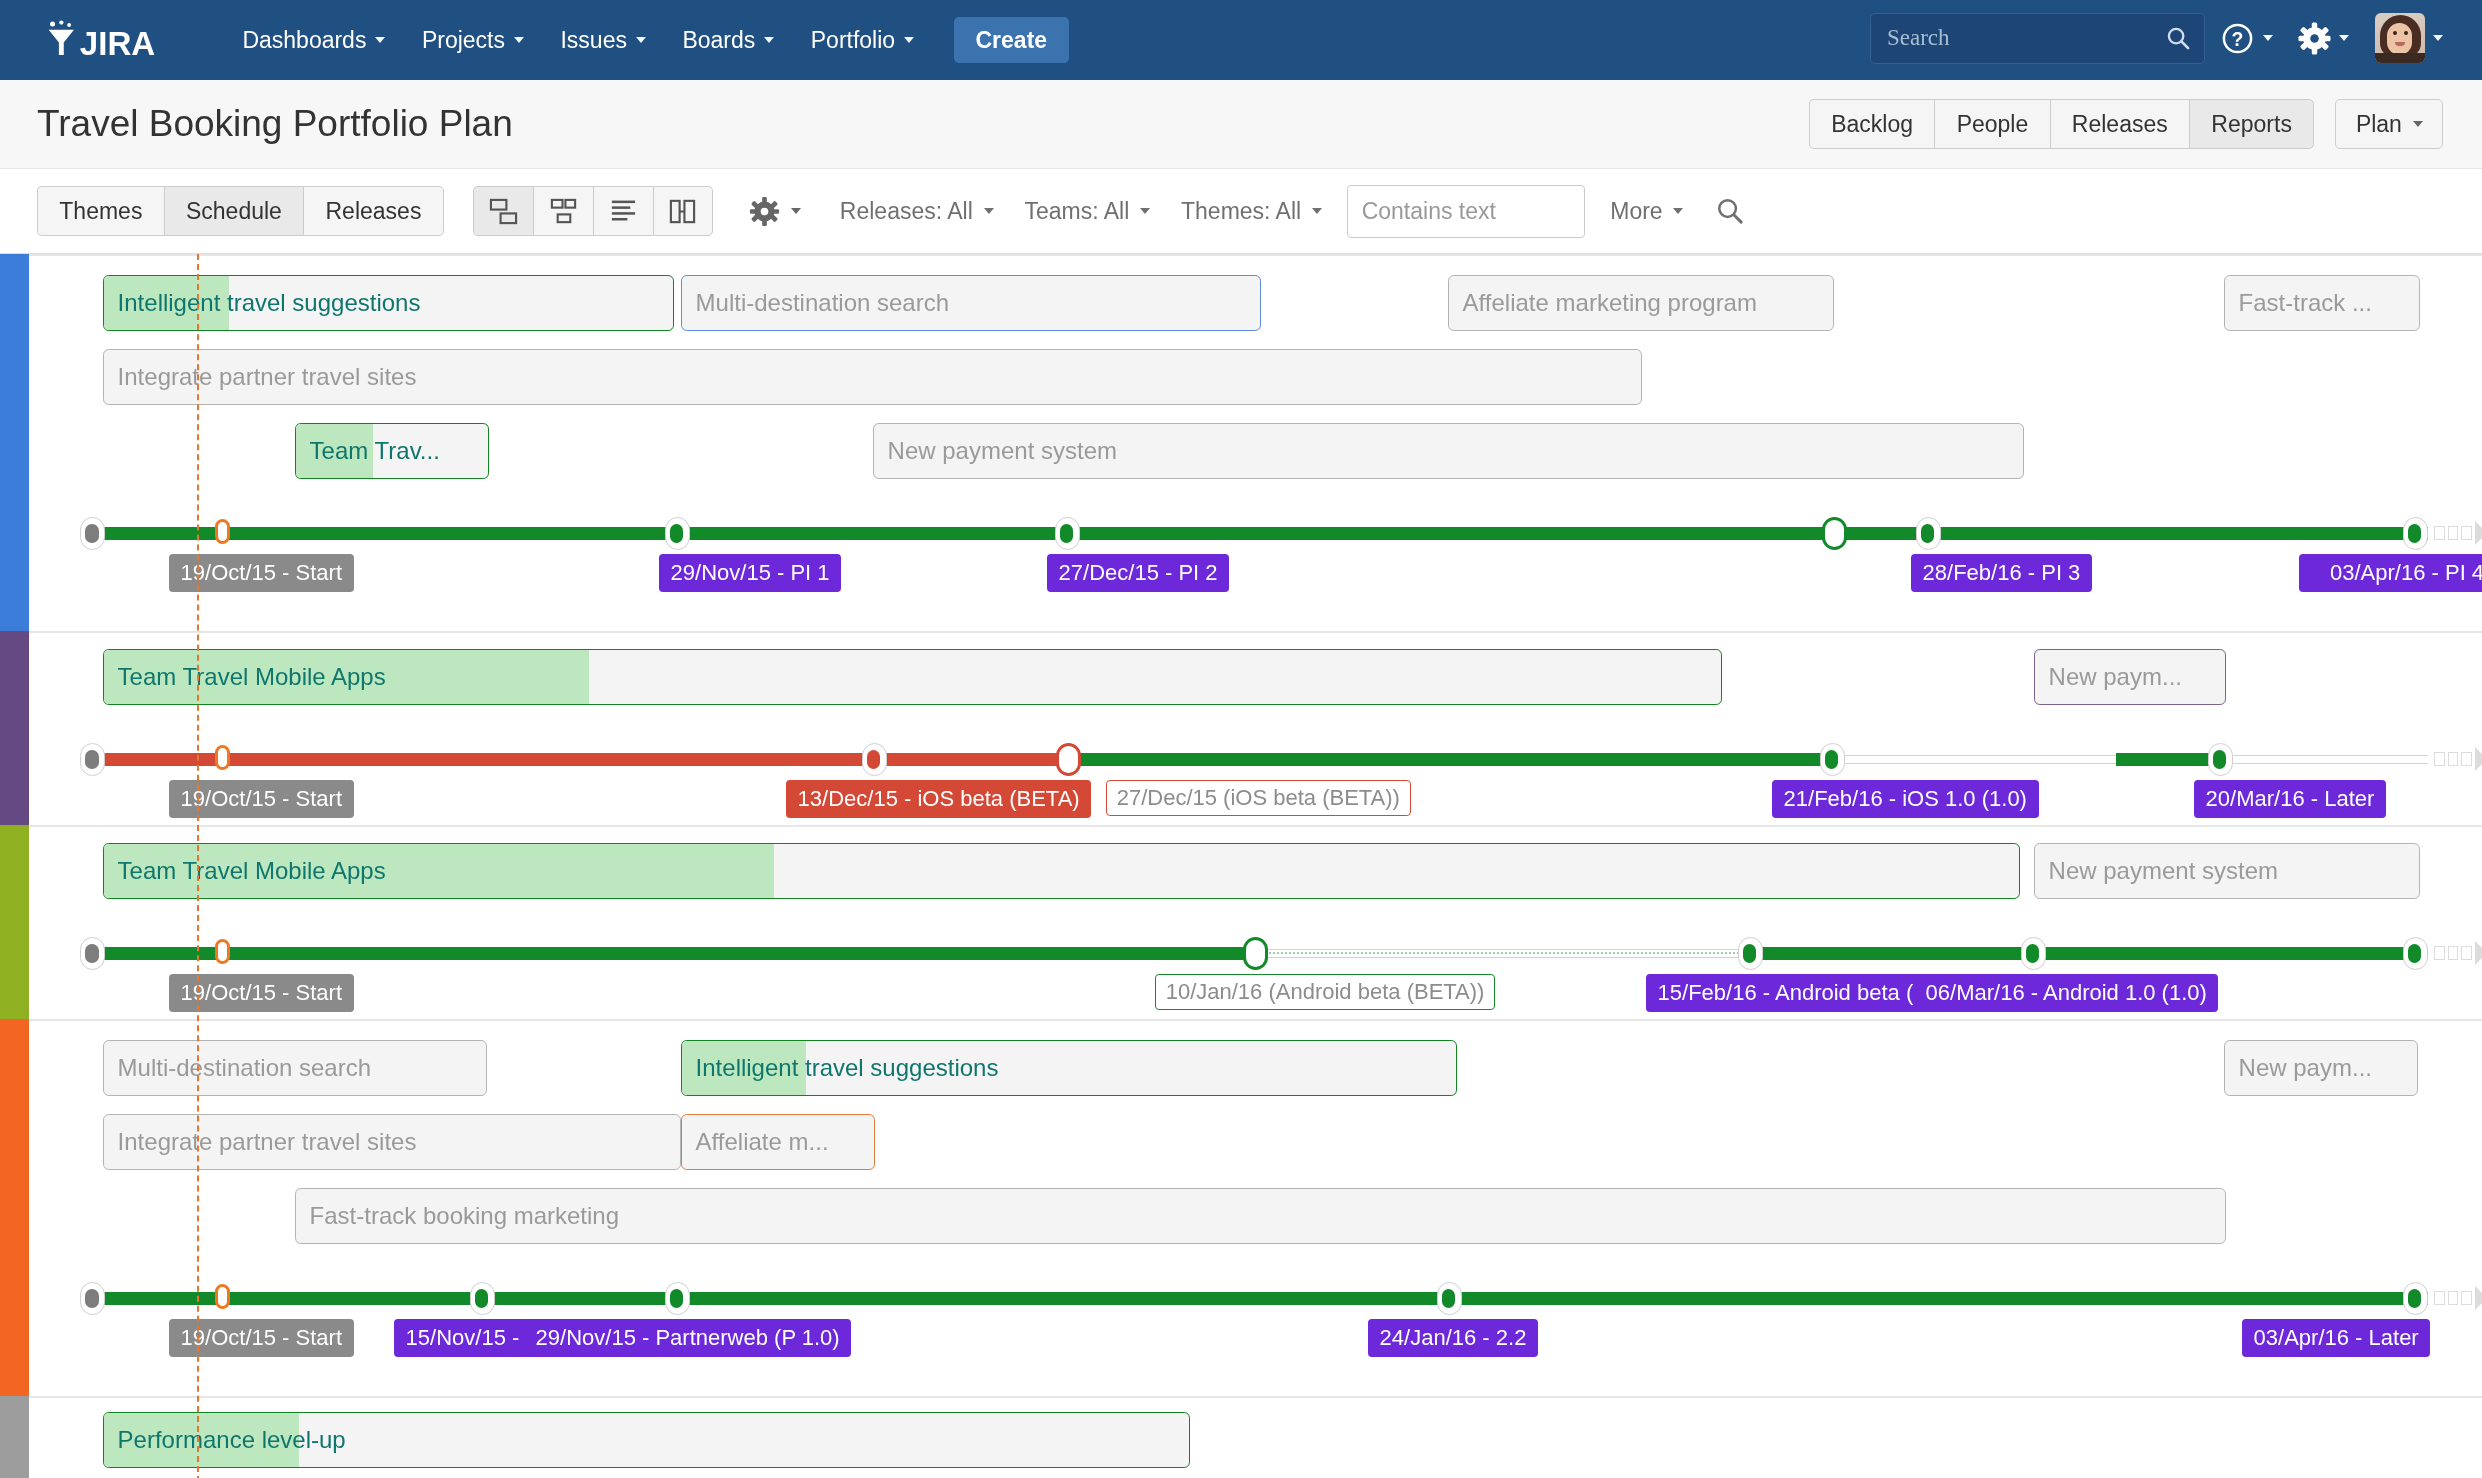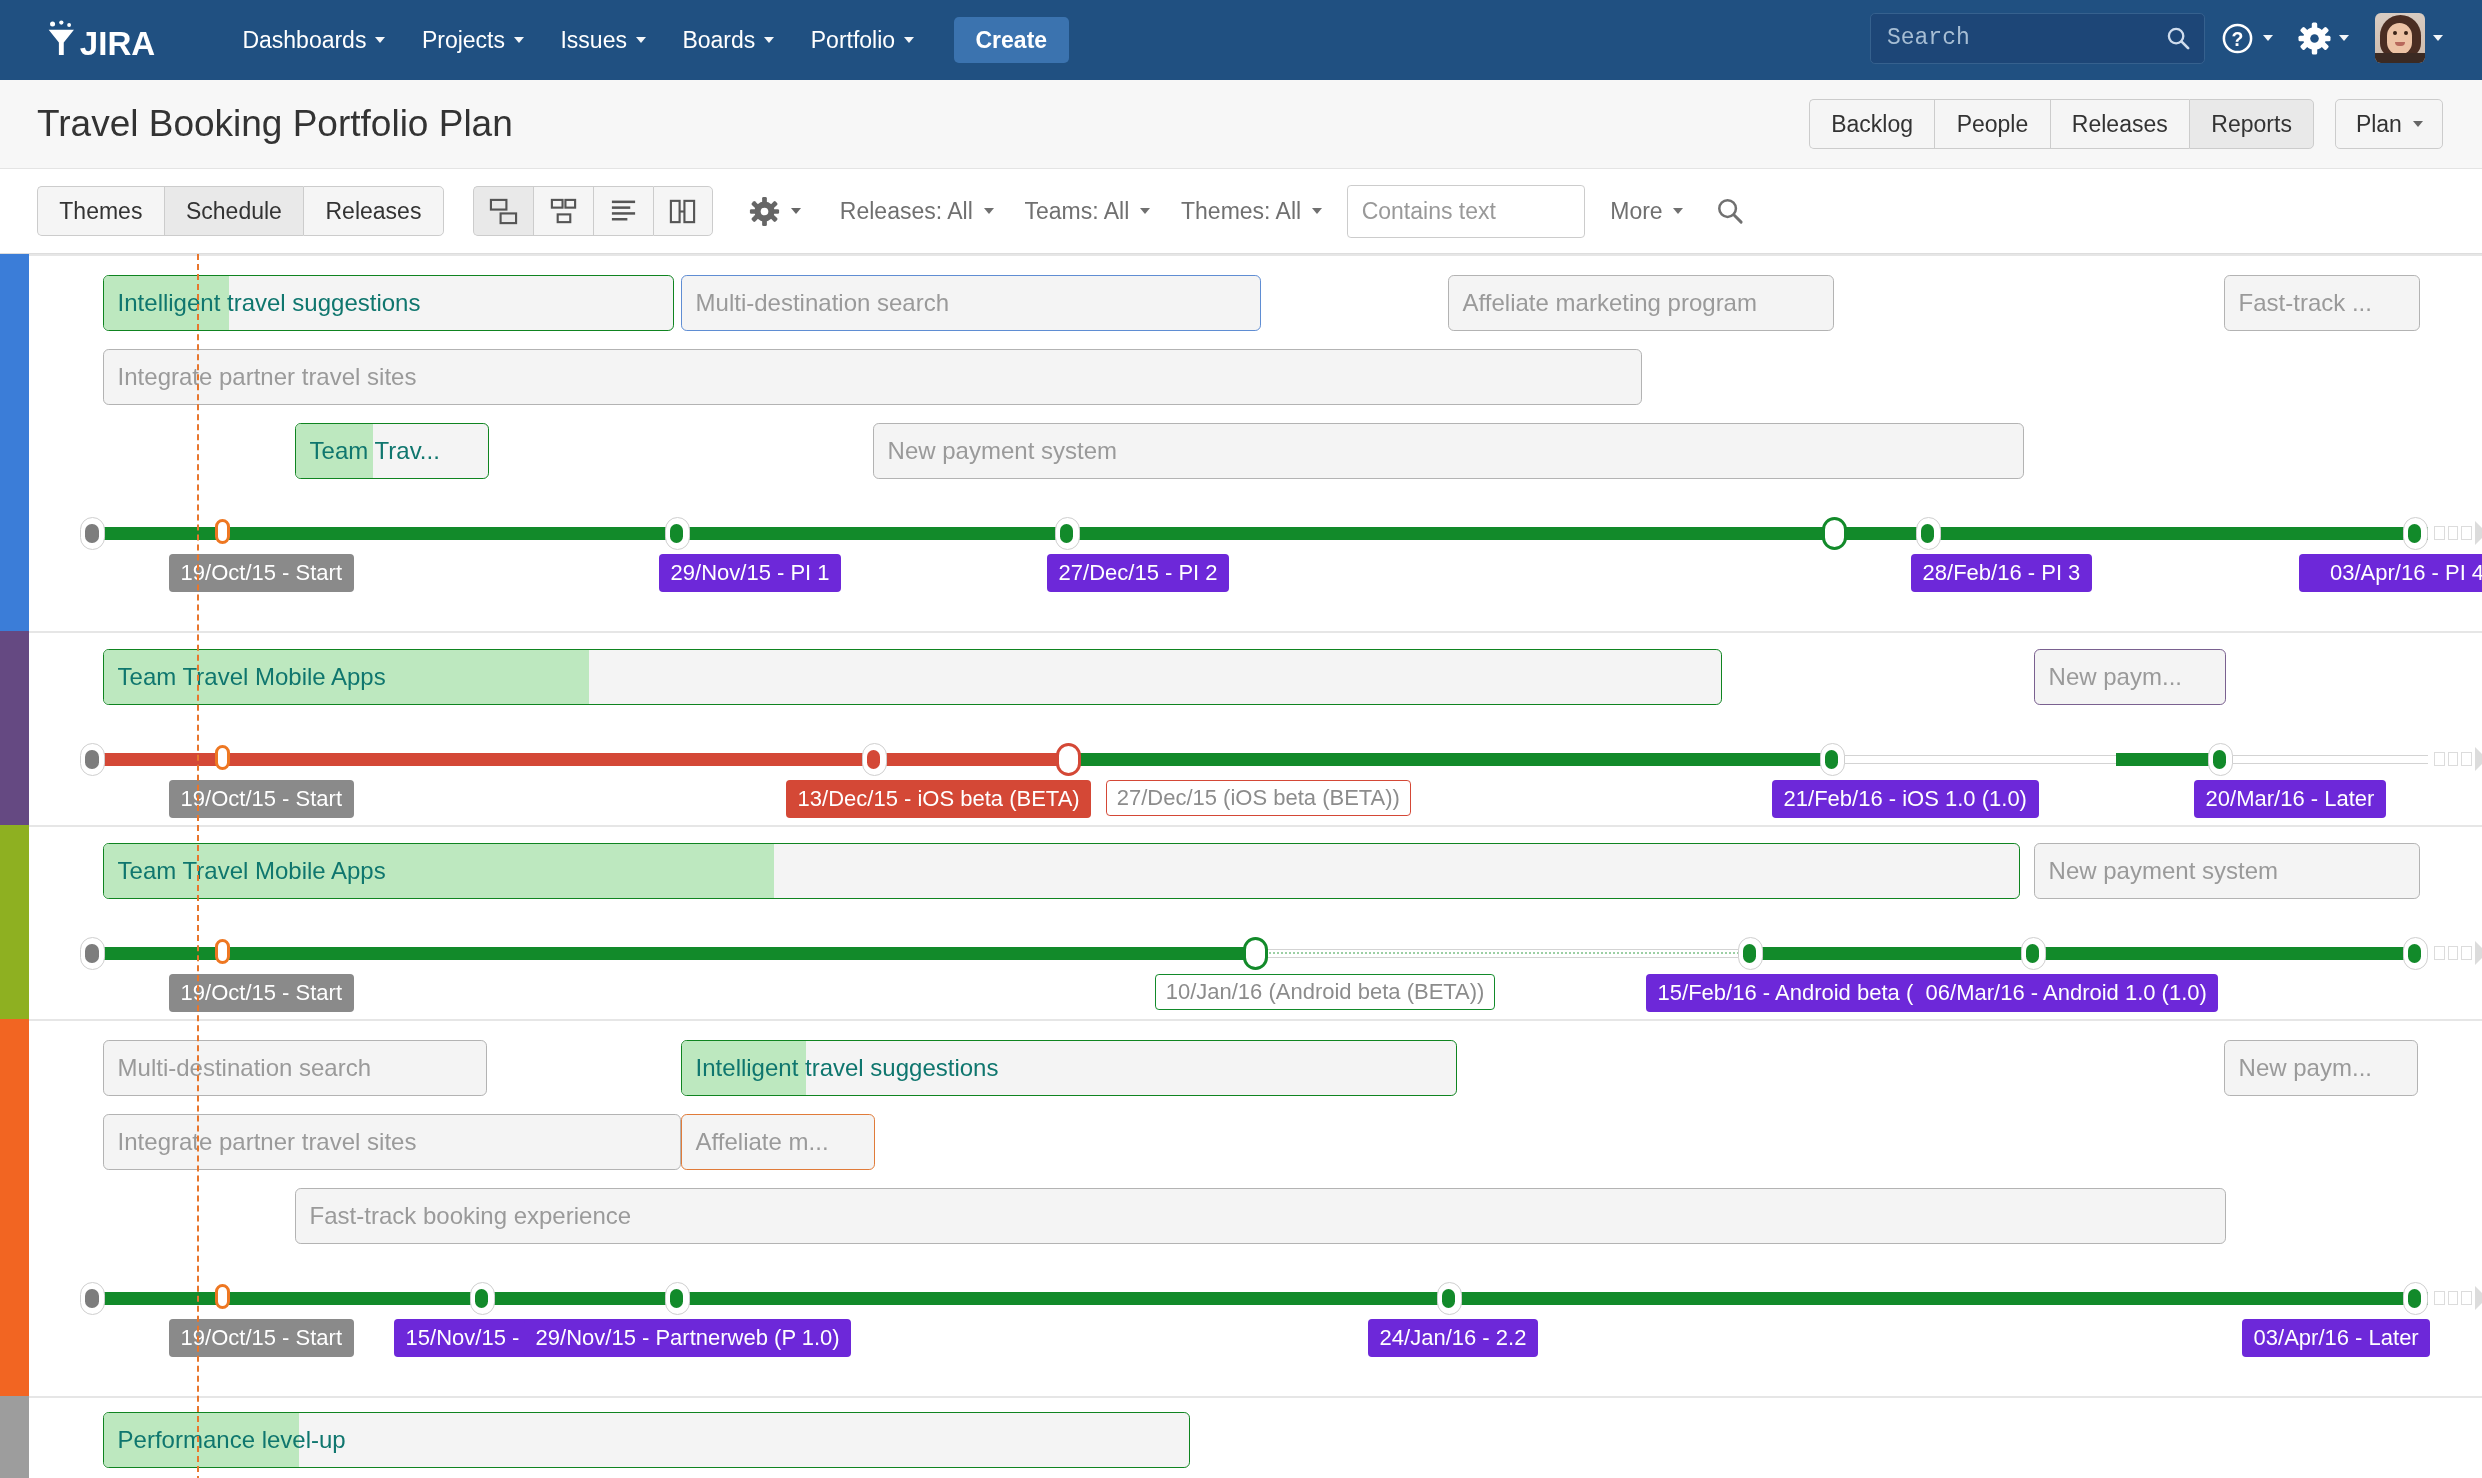--- a/index.html
+++ b/index.html
@@ -35,21 +35,21 @@
   #navright {
     position:absolute; right:29px; top:0; height:76px;
     display:flex; align-items:center; gap:5.8px;
   }
   .searchbox {
     position:relative; width:335px; height:51px; background:#1d4677;
     border:1px solid #36618e; border-radius:4.9px; display:flex; align-items:center;
   }
   .searchbox input {
     background:transparent; border:0; outline:none; color:#fff;
-    font-size:23px; font-family:Liberation Mono, monospace;
+    font-size:23px; font-family:Liberation Serif, serif;
     padding:0 43px 0 15.5px; width:100%; height:100%;
   }
   .searchbox input::placeholder { color:#a7bed4; }
   .search-ico { position:absolute; right:13.6px; top:12.6px; pointer-events:none; }
   .nav-icon-btn {
     height:76px; display:flex; align-items:center; padding:0 9.7px; cursor:pointer;
   }
   .avatar {
     width:50px; height:50px; border-radius:5.8px; overflow:hidden;
     background:linear-gradient(175deg,#d9cdc3 0%,#cdb9aa 100%);
@@ -555,21 +555,21 @@
           <div class="bar" style="left: 2195px; width: 194px; top: 21.3px;">
             <span class="lbl">New paym...</span>
           </div>
           <div class="bar" style="left: 74px; width: 578px; top: 95px;">
             <span class="lbl">Integrate partner travel sites</span>
           </div>
           <div class="bar orange-edge" style="left: 652px; width: 194px; top: 95px;">
             <span class="lbl">Affeliate m...</span>
           </div>
           <div class="bar" style="left: 266px; width: 1931px; top: 169px;">
-            <span class="lbl">Fast-track booking experience</span>
+            <span class="lbl">Fast-track booking marketing</span>
           </div>
           <div class="track" style="left: 64px; width: 2335px; top: 267px;">
             <div class="rail"></div>
             <div class="fill" style="left: 0px; width: 2335px;"></div>
             <div class="node gray" style="left: -12.6px;">
               <i></i>
             </div>
             <div class="tag gray" style="left: 76px; top: 33px;">19/Oct/15 - Start</div>
             <div class="node today" style="left: 120px;">
               <i></i>

